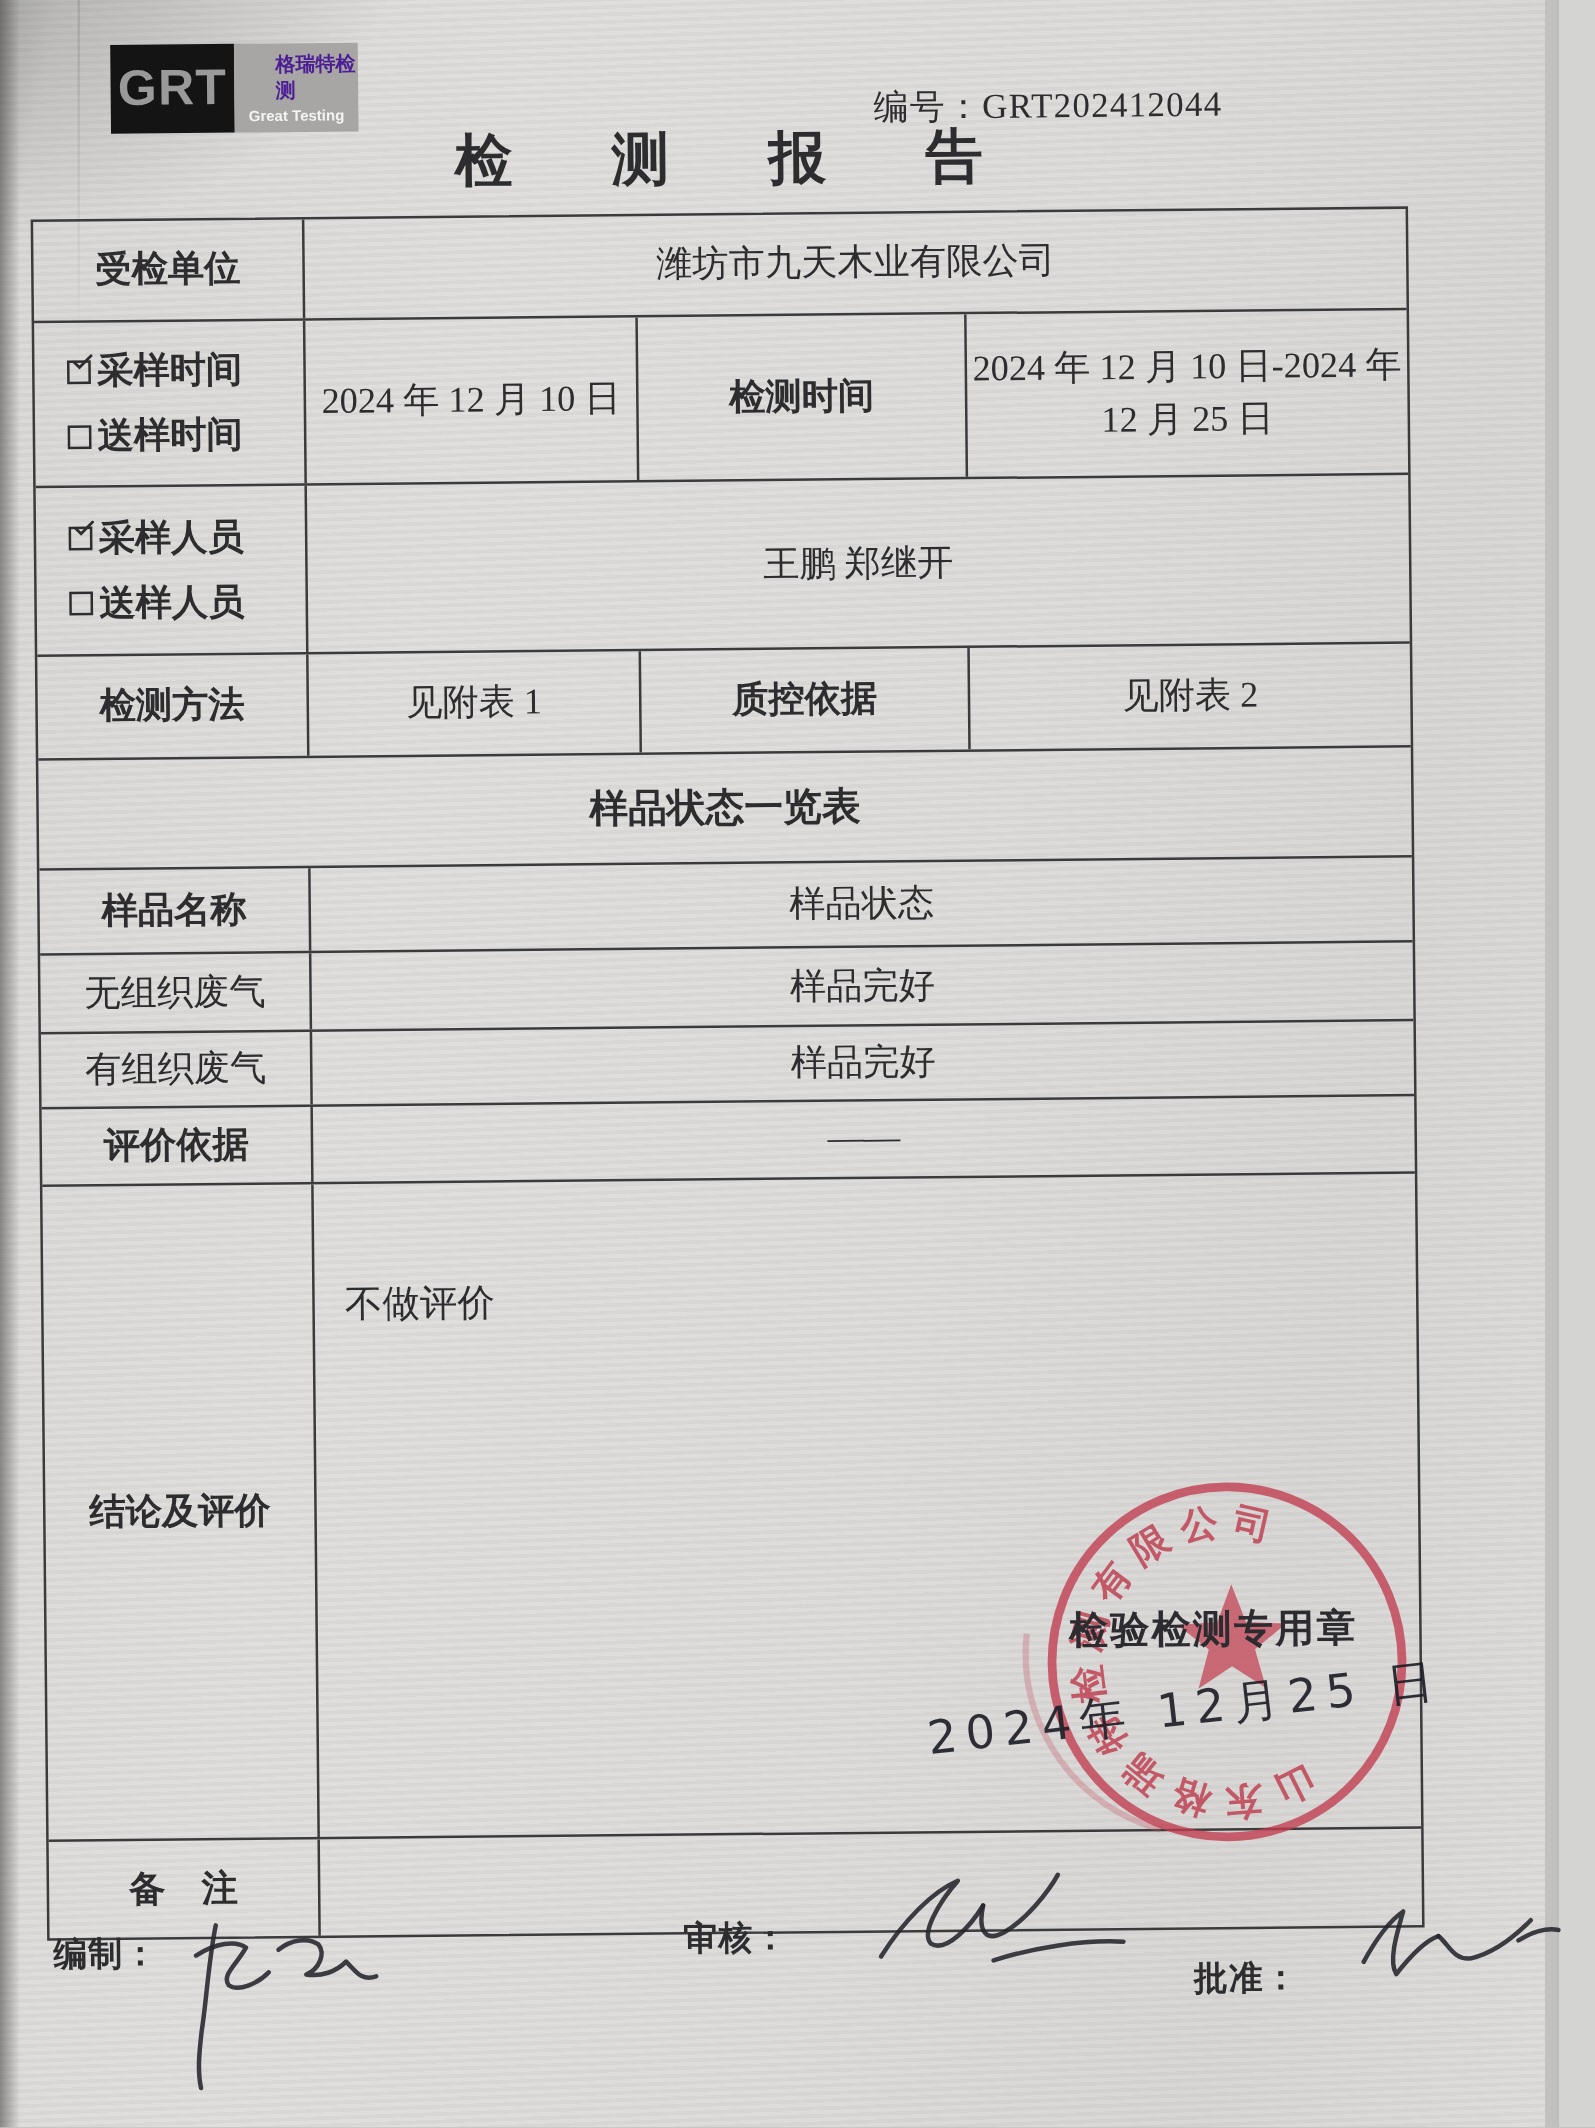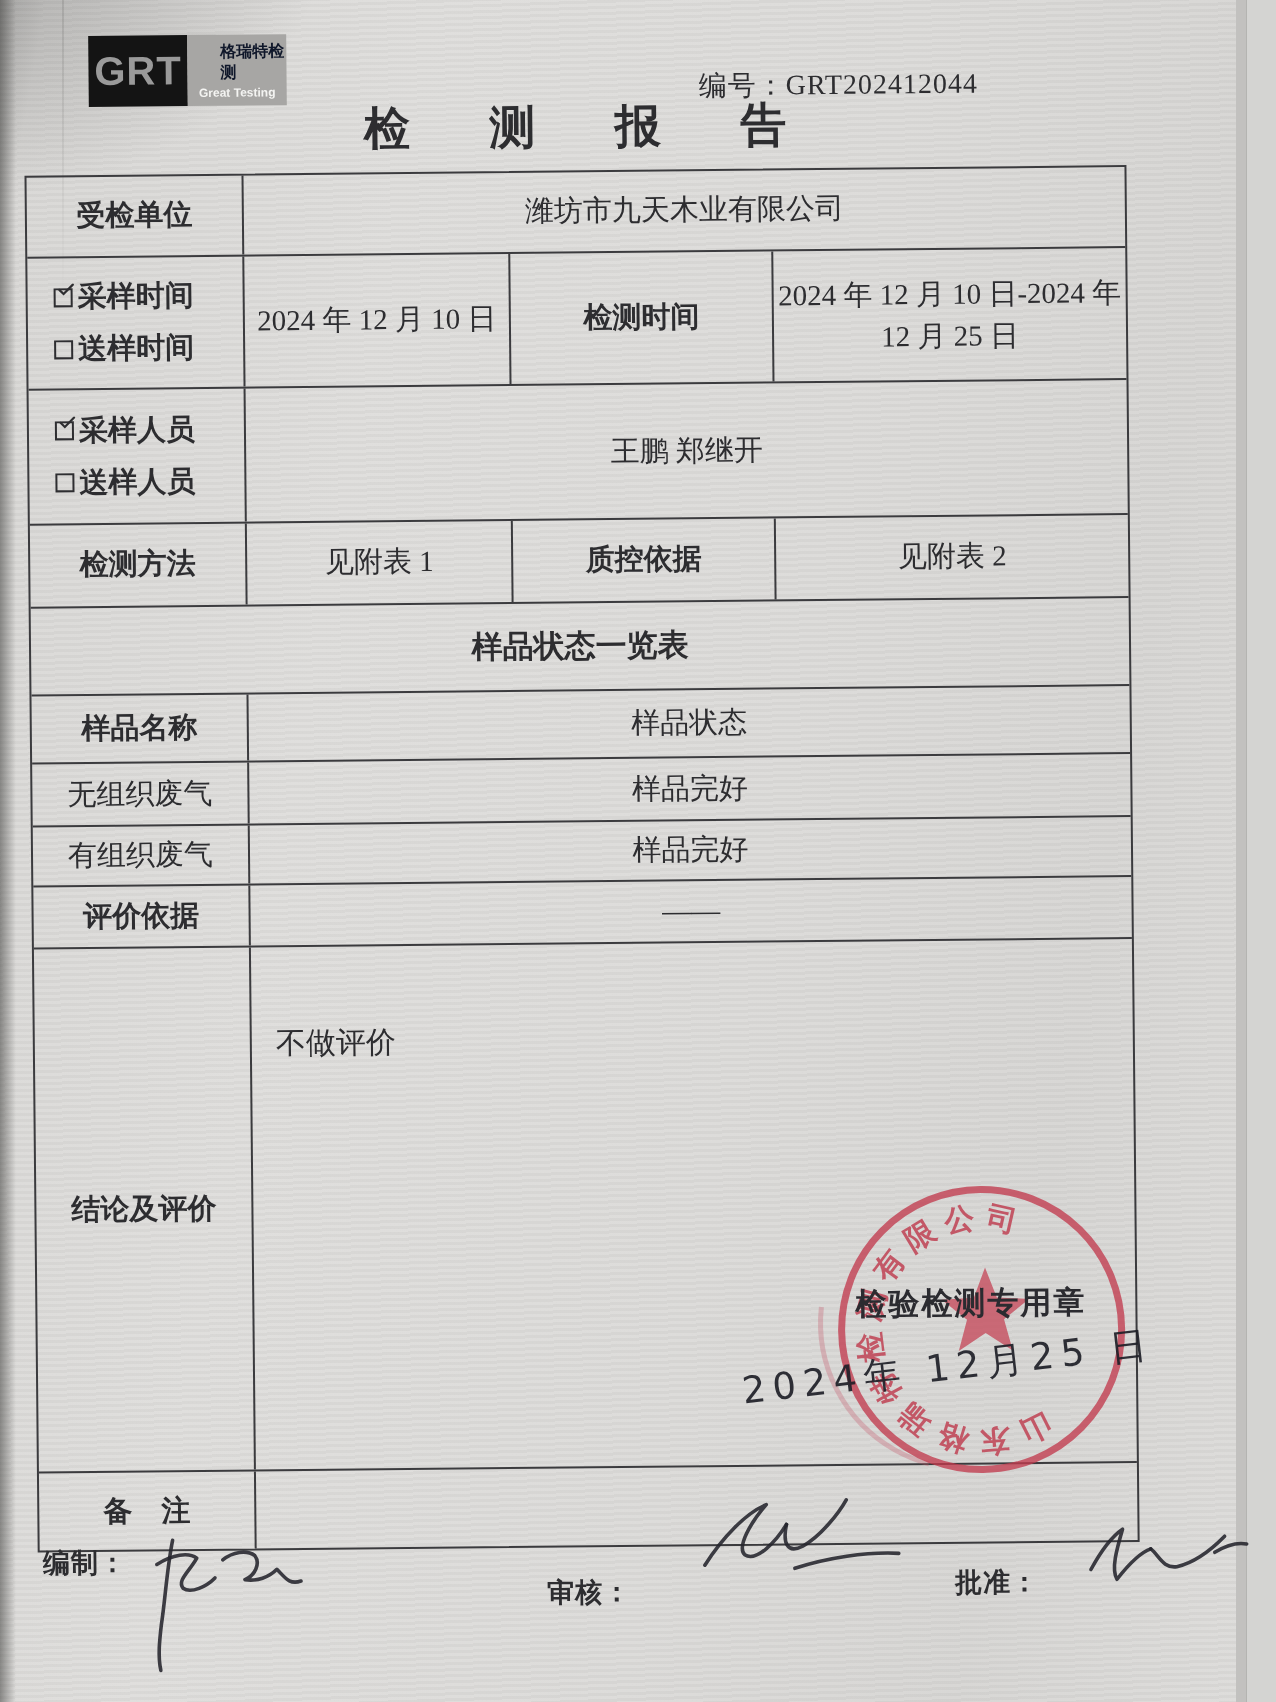--- a/index.html
+++ b/index.html
@@ -35,21 +35,21 @@
   }
   .crease{position:absolute;top:0;left:62px;width:2px;height:300px;
     background:linear-gradient(rgba(110,110,108,.25),rgba(110,110,108,0));pointer-events:none;}
   .doc{position:absolute;inset:0;transform:rotate(-0.55deg);transform-origin:50% 50%;}
 
   
   .logo{position:absolute;left:96px;top:31px;height:71px;display:flex;}
   .logo .black{width:99px;background:#141414;color:#9a9a9a;display:flex;align-items:center;justify-content:center;
     font-family:"Liberation Sans","DejaVu Sans",sans-serif;font-weight:bold;font-size:40px;letter-spacing:1px;}
   .logo .gray{width:99px;background:#a7a6a4;display:flex;flex-direction:column;align-items:center;justify-content:center;gap:2px;}
-  .logo .cn{font-size:16px;font-weight:bold;color:#0f172a;font-family:"Liberation Sans",sans-serif;margin-left:33px;}
+  .logo .cn{font-size:16px;font-weight:bold;color:#4c1d95;font-family:"Liberation Sans",sans-serif;margin-left:33px;}
   .logo .en{font-size:12px;color:#f4f4f2;font-family:"Liberation Sans",sans-serif;font-weight:bold;text-align:right;}
 
   
   .report-no{position:absolute;left:706px;top:68px;width:420px;font-size:28px;letter-spacing:1px;}
   .title{position:absolute;left:31px;top:96px;width:1102px;text-align:center;
     font-size:46px;font-weight:bold;letter-spacing:34px;text-indent:34px;}
 
   
   .tbl{position:absolute;left:31px;top:170px;width:1102px;height:1377px;
     border:2px solid var(--line);box-sizing:border-box;display:flex;flex-direction:column;}
@@ -221,21 +221,21 @@
     <div class="seal-banner">检验检测专用章</div>
     <div class="seal-date">2024年 12月25 日</div>
 
     <span class="foot-lbl" style="left:36px;top:1540px">编制：</span>
     <svg class="sig" style="left:120px;top:1516px" width="200" height="160" viewBox="0 0 200 160">
       <path d="M46,20 C40,48 38,80 34,104 C32,120 30,136 33,150"></path>
       <path d="M30,44 C46,34 62,32 70,38 C62,52 50,60 56,68 C64,74 80,66 88,58"></path>
       <path d="M96,40 C106,32 120,30 128,36 C134,44 128,56 118,60 C130,62 142,58 150,50 C158,58 162,66 174,62"></path>
     </svg>
 
-    <span class="foot-lbl" style="left:540px;top:1574px">审核：</span>
+    <span class="foot-lbl" style="left:540px;top:1532px">审核：</span>
     <svg class="sig" style="left:668px;top:1486px" width="250" height="120" viewBox="0 0 250 120">
       <path d="M30,80 C48,52 72,28 92,20 C76,38 62,62 70,70 C82,78 102,56 112,40"></path>
       <path d="M112,40 C108,58 112,70 128,62 C146,52 164,30 172,16"></path>
       <path d="M120,84 C152,74 192,68 224,70"></path>
     </svg>
 
     <span class="foot-lbl" style="left:948px;top:1568px">批准：</span>
     <svg class="sig" style="left:1058px;top:1512px" width="210" height="100" viewBox="0 0 210 100">
       <path d="M26,62 C36,44 46,30 58,22 C52,42 46,62 52,72 C60,62 74,46 86,42"></path>
       <path d="M86,42 C94,48 98,62 112,60 C130,56 148,42 160,30"></path>

